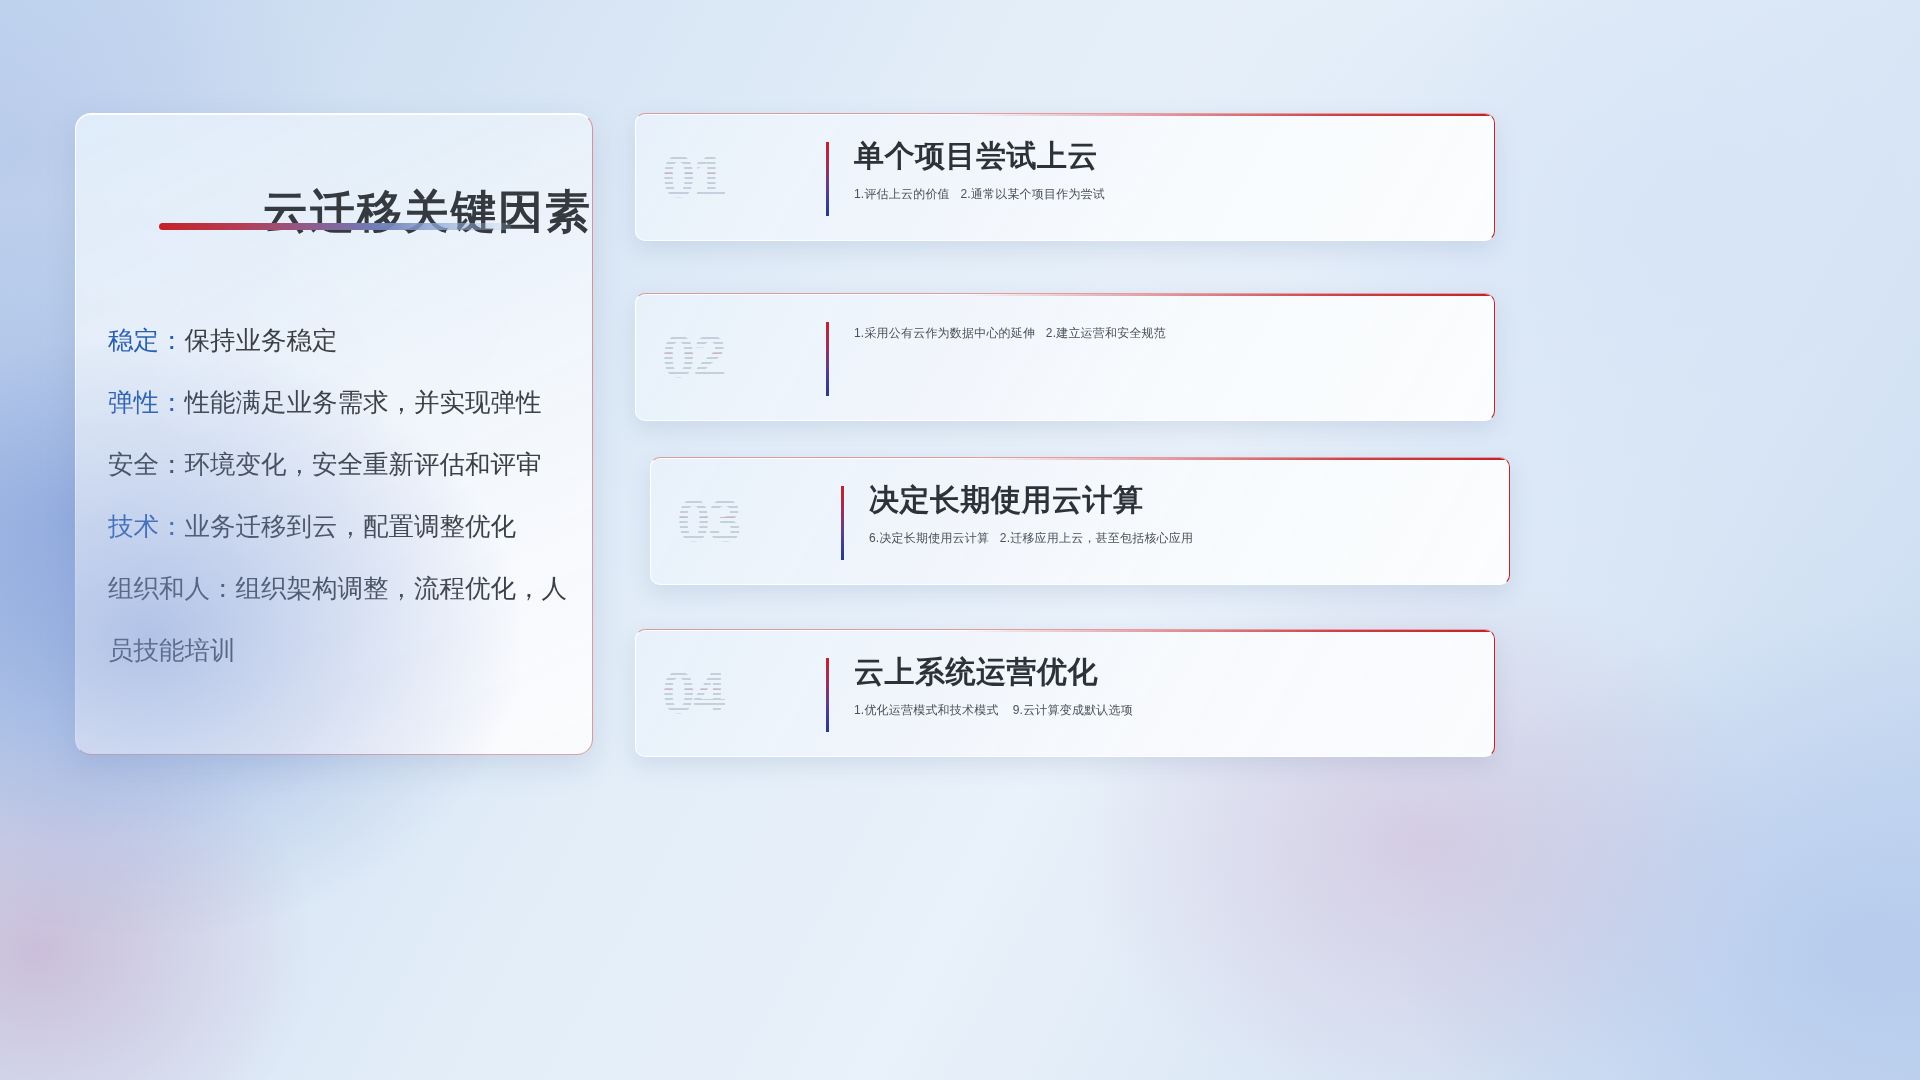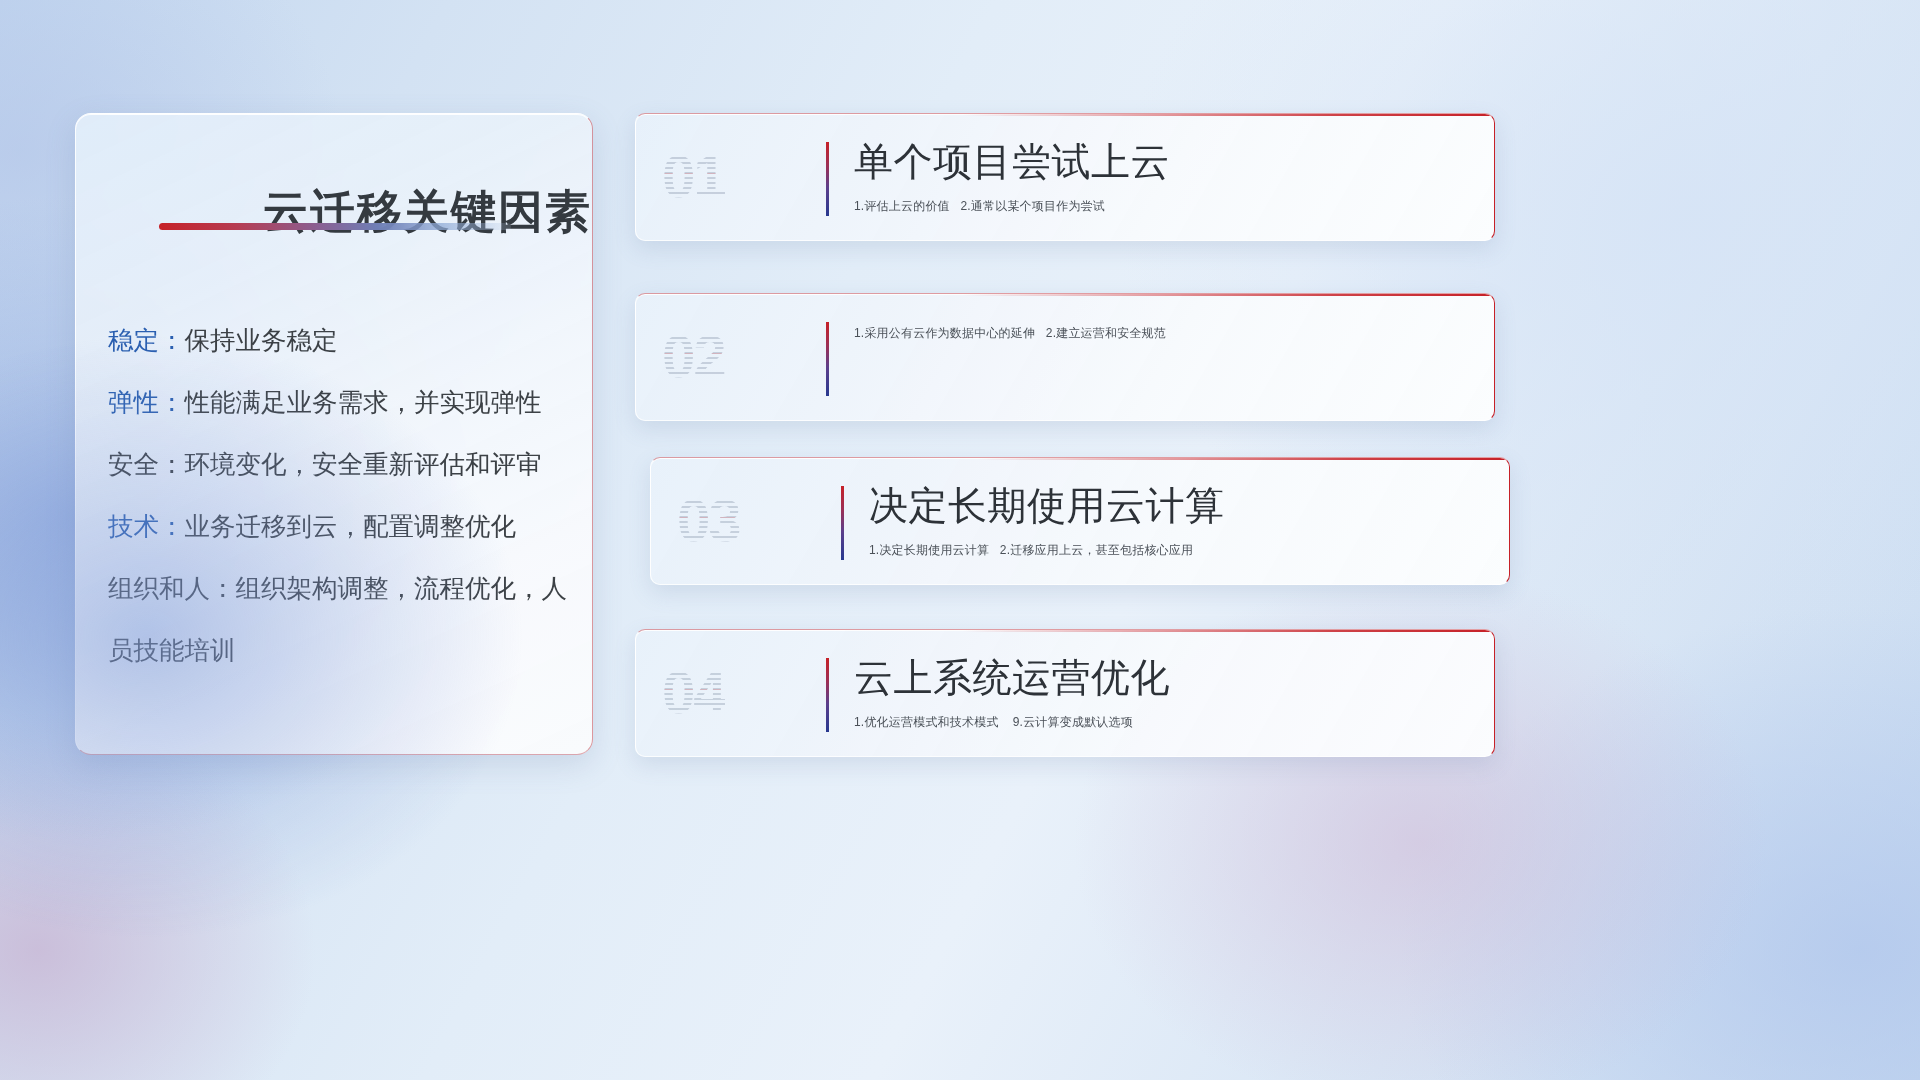--- a/index.html
+++ b/index.html
@@ -174,22 +174,22 @@
     position: absolute;
     left: 190px;
     top: 28px;
     width: 2.5px;
     height: 74px;
     background: linear-gradient(180deg, #c62128 0%, #9c2f55 32%, #5b3f8c 62%, #27388f 100%);
   }
 
   .card-text { position: absolute; left: 218px; top: 22px; right: 20px; }
   .card-title {
-    font-size: 39px;
-    font-weight: 400;
+    font-size: 30px;
+    font-weight: 700;
     color: #2d3238;
     letter-spacing: 0.5px;
     line-height: 1.35;
   }
   .card-sub {
     margin-top: 9px;
     font-size: 12px;
     color: #4a5058;
     letter-spacing: 0.2px;
     line-height: 1.4;
@@ -227,21 +227,21 @@
         <div class="card-divider"></div>
         <div class="card-text">
           <div class="card-sub">1.采用公有云作为数据中心的延伸   2.建立运营和安全规范</div>
         </div>
       </article>
       <article class="card" style="top: 344px; margin-left: 15px;">
         <div class="card-num">03<span class="shadow-red">03</span></div>
         <div class="card-divider"></div>
         <div class="card-text">
           <div class="card-title">决定长期使用云计算</div>
-          <div class="card-sub">1.决定长期使用云计算   2.迁移应用上云，甚至包括核心应用</div>
+          <div class="card-sub">6.决定长期使用云计算   2.迁移应用上云，甚至包括核心应用</div>
         </div>
       </article>
       <article class="card" style="top: 516px;">
         <div class="card-num">04<span class="shadow-red">04</span></div>
         <div class="card-divider"></div>
         <div class="card-text">
           <div class="card-title">云上系统运营优化</div>
           <div class="card-sub">1.优化运营模式和技术模式    9.云计算变成默认选项</div>
         </div>
       </article>

